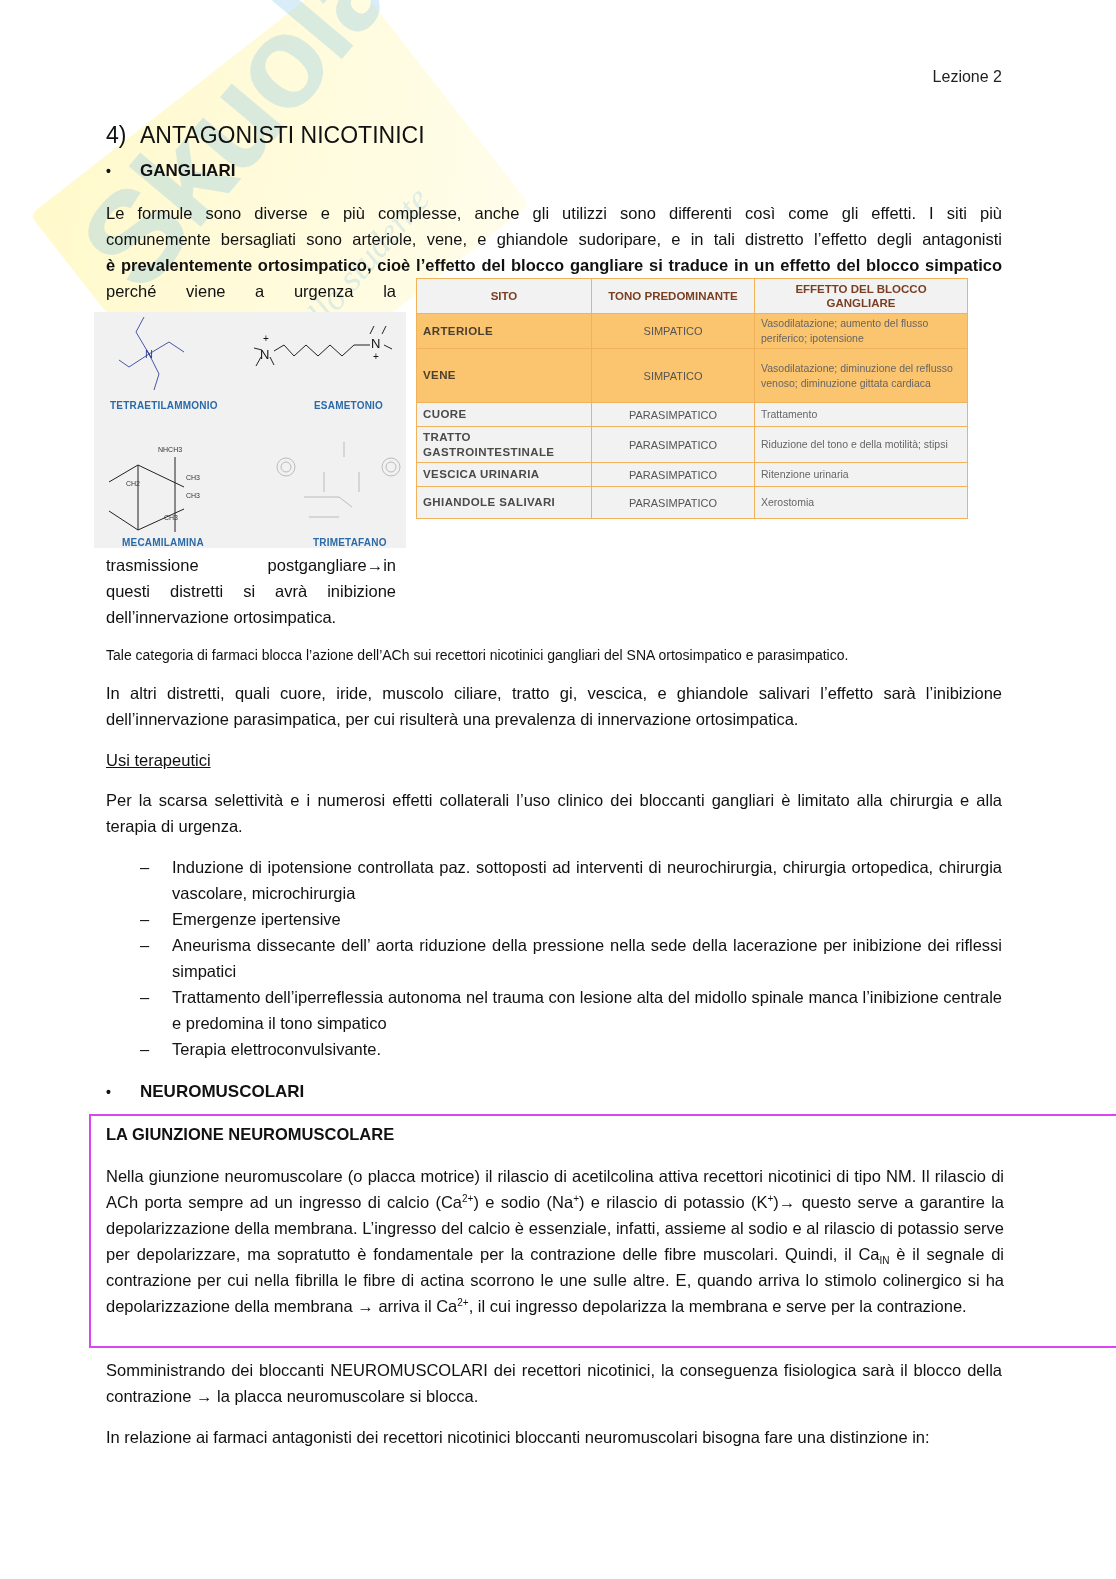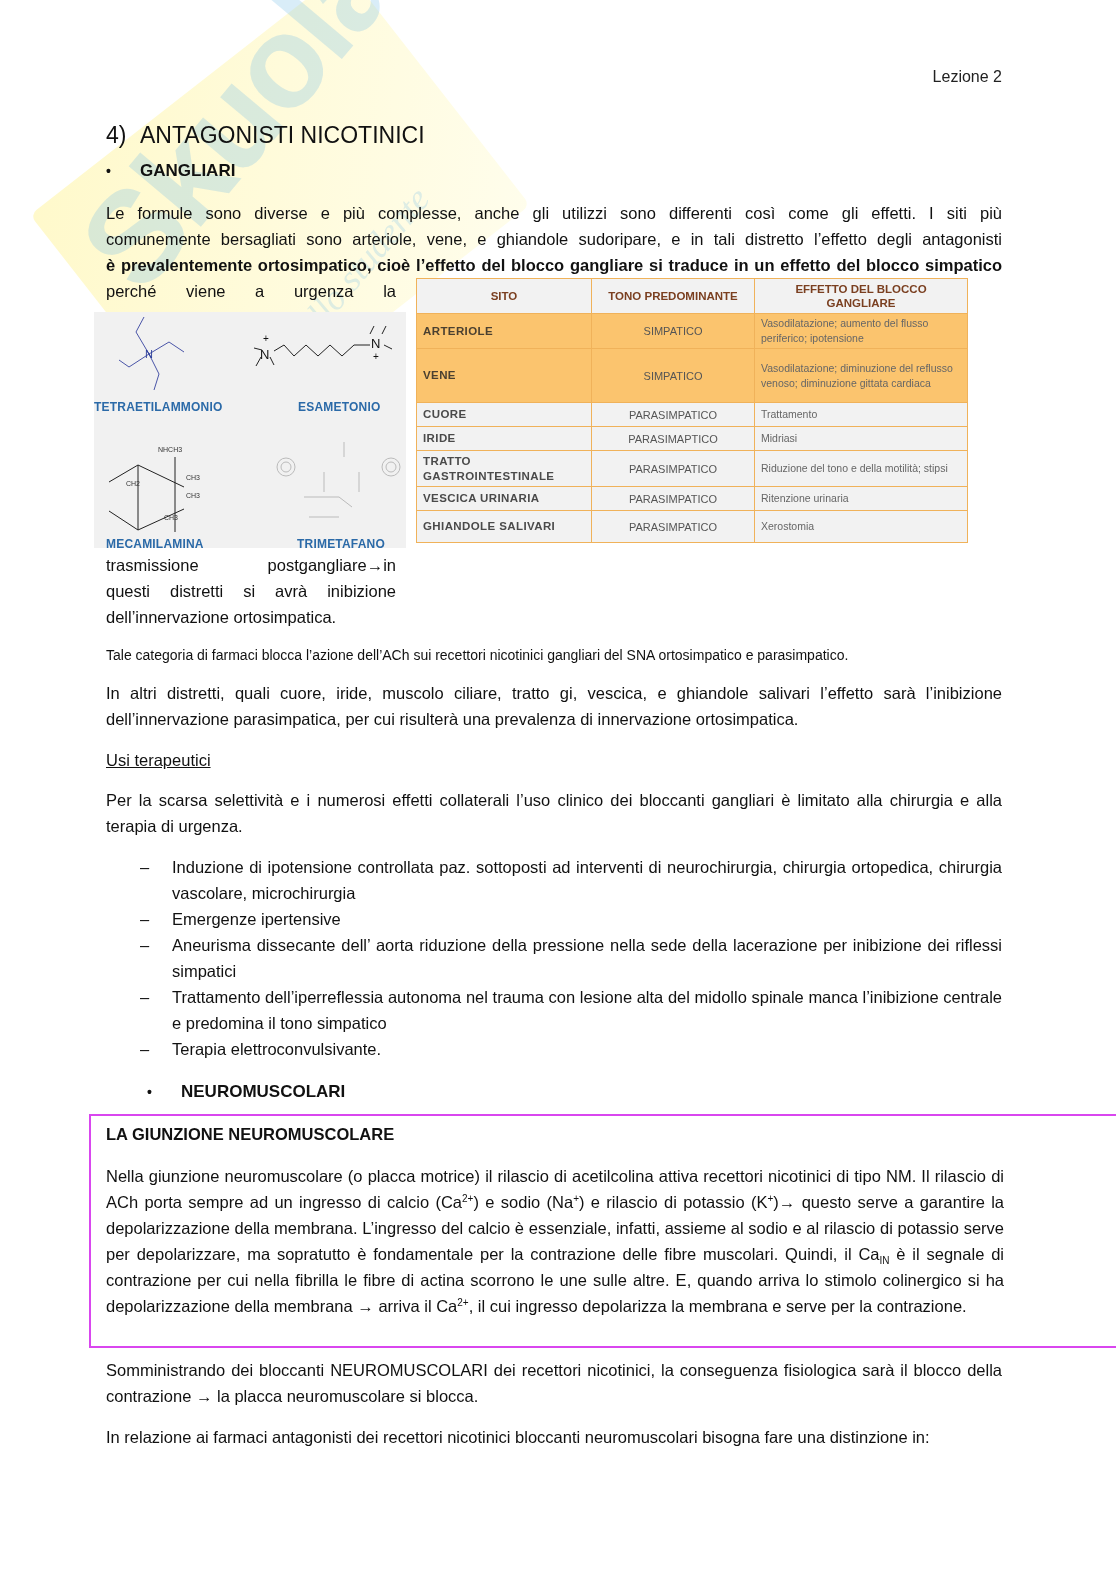--- a/index.html
+++ b/index.html
@@ -31,21 +31,21 @@
   .para { position: absolute; left: 106px; width: 896px; font-size: 16.5px; line-height: 26px;
           text-align: justify; text-align-last: left; }
   .para-small { position: absolute; left: 106px; width: 896px; font-size: 14px; line-height: 20px; }
   .narrow { width: 290px; }
   .justify-last { text-align-last: justify; }
 
   .underline { text-decoration: underline; }
 
   
   .figure { position: absolute; left: 94px; top: 312px; width: 312px; height: 236px; background: #f1f1f1; }
-  .mol-label { position: absolute; font-size: 12px; font-weight: bold; color: #2b6aa8; letter-spacing: 0.2px; }
+  .mol-label { position: absolute; font-size: 10px; font-weight: bold; color: #2b6aa8; letter-spacing: 0.2px; margin-left: 16px; }
   .figure svg { position: absolute; left: 0; top: 0; }
 
   
   .tbl { position: absolute; left: 416px; top: 278px; width: 552px; border-collapse: collapse;
          font-family: "Liberation Sans", sans-serif; padding-left: 45px; }
   .tbl td, .tbl th { border: 1px solid #f0b25a; padding: 2px 6px; vertical-align: middle; }
   .tbl th { background: #f2f2f2; color: #7a3f20; font-size: 11.5px; font-weight: bold; text-align: center; line-height: 14px; height: 30px; }
   .tbl td.site { font-weight: bold; color: #4a4a4a; font-size: 11.5px; letter-spacing: 0.4px; line-height: 15px; width: 162px; }
   .tbl td.tone { text-align: center; color: #555; font-size: 11px; width: 150px; }
   .tbl td.eff { color: #666; font-size: 10.5px; line-height: 15px; }
@@ -180,25 +180,20 @@
           <tr class="orange" style="height: 54px;">
             <td class="site">VENE</td>
             <td class="tone">SIMPATICO</td>
             <td class="eff">Vasodilatazione; diminuzione del reflusso venoso; diminuzione gittata cardiaca</td>
           </tr>
           <tr class="gray" style="height: 24px;">
             <td class="site">CUORE</td>
             <td class="tone">PARASIMPATICO</td>
             <td class="eff">Trattamento</td>
           </tr>
-          <tr class="gray" style="height: 24px;">
-            <td class="site">IRIDE</td>
-            <td class="tone">PARASIMAPTICO</td>
-            <td class="eff">Midriasi</td>
-          </tr>
           <tr class="gray" style="height: 36px;">
             <td class="site">TRATTO GASTROINTESTINALE</td>
             <td class="tone">PARASIMPATICO</td>
             <td class="eff">Riduzione del tono e della motilità; stipsi</td>
           </tr>
           <tr class="gray" style="height: 24px;">
             <td class="site">VESCICA URINARIA</td>
             <td class="tone">PARASIMPATICO</td>
             <td class="eff">Ritenzione urinaria</td>
           </tr>
@@ -238,21 +233,21 @@
       <div class="li">
           <span class="dash">–</span>
           <span class="txt">Trattamento dell’iperreflessia autonoma nel trauma con lesione alta del midollo spinale manca l’inibizione centrale e predomina il tono simpatico</span>
         </div>
       <div class="li">
           <span class="dash">–</span>
           <span class="txt">Terapia elettroconvulsivante.</span>
         </div>
     </div>
 
-    <div class="bullet-h" style="top:1082px;margin-left:41px;">
+    <div class="bullet-h" style="top:1082px;">
       <span class="dot">•</span><span>NEUROMUSCOLARI</span>
     </div>
 
     <div class="box">
       <div class="box-title">LA GIUNZIONE NEUROMUSCOLARE</div>
       <div class="box-text"><span>Nella giunzione neuromuscolare (o placca motrice) il rilascio di acetilcolina attiva recettori nicotinici di tipo NM. Il rilascio di ACh porta sempre ad un ingresso di calcio (Ca</span><sup>2+</sup><span>) e sodio (Na</span><sup>+</sup><span>) e rilascio di potassio (K</span><sup>+</sup><span>)→ questo serve a garantire la depolarizzazione della membrana. L’ingresso del calcio è essenziale, infatti, assieme al sodio e al rilascio di potassio serve per depolarizzare, ma sopratutto è fondamentale per la contrazione delle fibre muscolari. Quindi, il Ca</span><sub>IN</sub><span> è il segnale di contrazione per cui nella fibrilla le fibre di actina scorrono le une sulle altre. E, quando arriva lo stimolo colinergico si ha depolarizzazione della membrana → arriva il Ca</span><sup>2+</sup><span>, il cui ingresso depolarizza la membrana e serve per la contrazione.</span></div>
     </div>
 
     <div class="para" style="top:1357px;">Somministrando dei bloccanti NEUROMUSCOLARI dei recettori nicotinici, la conseguenza fisiologica sarà il blocco della contrazione → la placca neuromuscolare si blocca.</div>
     <div class="para" style="top:1424px;">In relazione ai farmaci antagonisti dei recettori nicotinici bloccanti neuromuscolari bisogna fare una distinzione in:</div>

